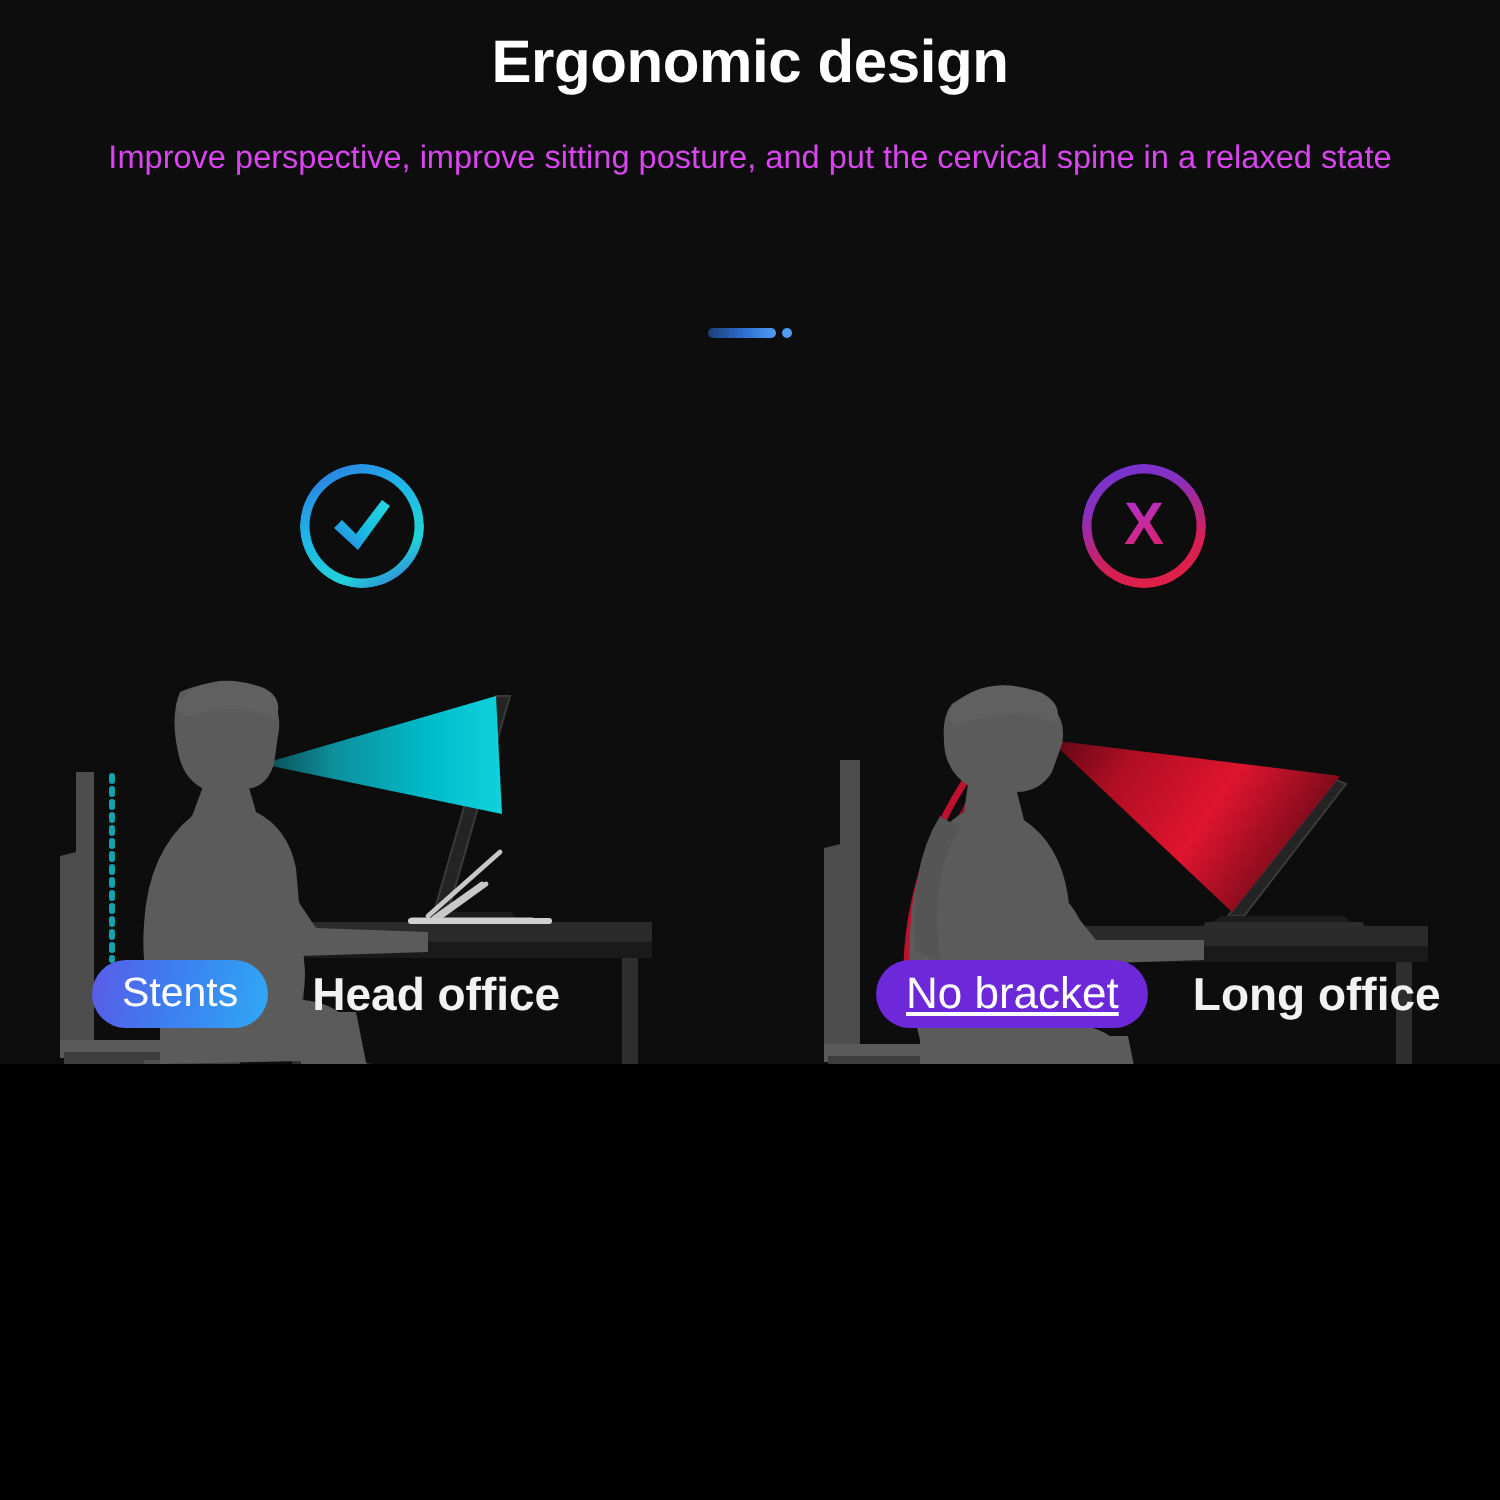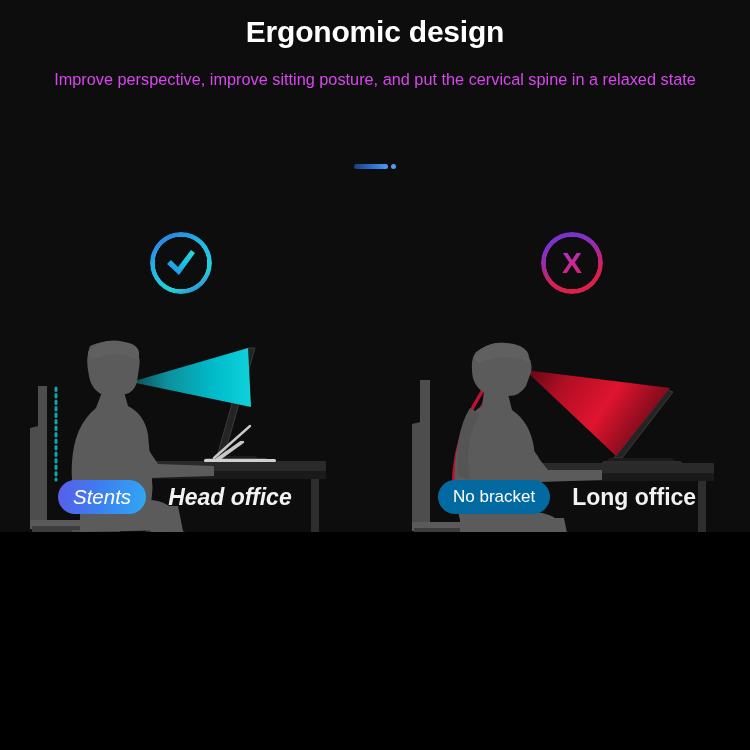--- a/index.html
+++ b/index.html
@@ -128,39 +128,40 @@
   .scene-left  { left: 18px; }
   .scene-right { left: 398px; }
 
   
   .foot {
     position: absolute;
     bottom: 18px;
     display: flex;
     align-items: center;
   }
-  .foot-left  { left: 58px; font-style: italic; }
+  .foot-left  { left: 46px; }
   .foot-right { left: 438px; }
   .pill {
     display: inline-flex;
     align-items: center;
     justify-content: center;
     height: 34px;
     padding: 0 15px;
     border-radius: 17px;
     font-size: 20.5px;
     color: #ffffff;
     box-sizing: border-box;
   }
   .pill-blue {
     background: linear-gradient(100deg, #5a5ce8 0%, #3d7ef0 45%, #2fa8f5 100%);
   }
   .pill-gray {
-    background: #0369a1;
-    font-size: 17px;
+    background: #6d28d9;
+    font-size: 22px;
+    text-decoration: underline;
   }
   .foot-text {
     margin-left: 22px;
     font-size: 23px;
     font-weight: bold;
     color: #f2f2f2;
     white-space: nowrap;
   }
 </style>
 </head>

